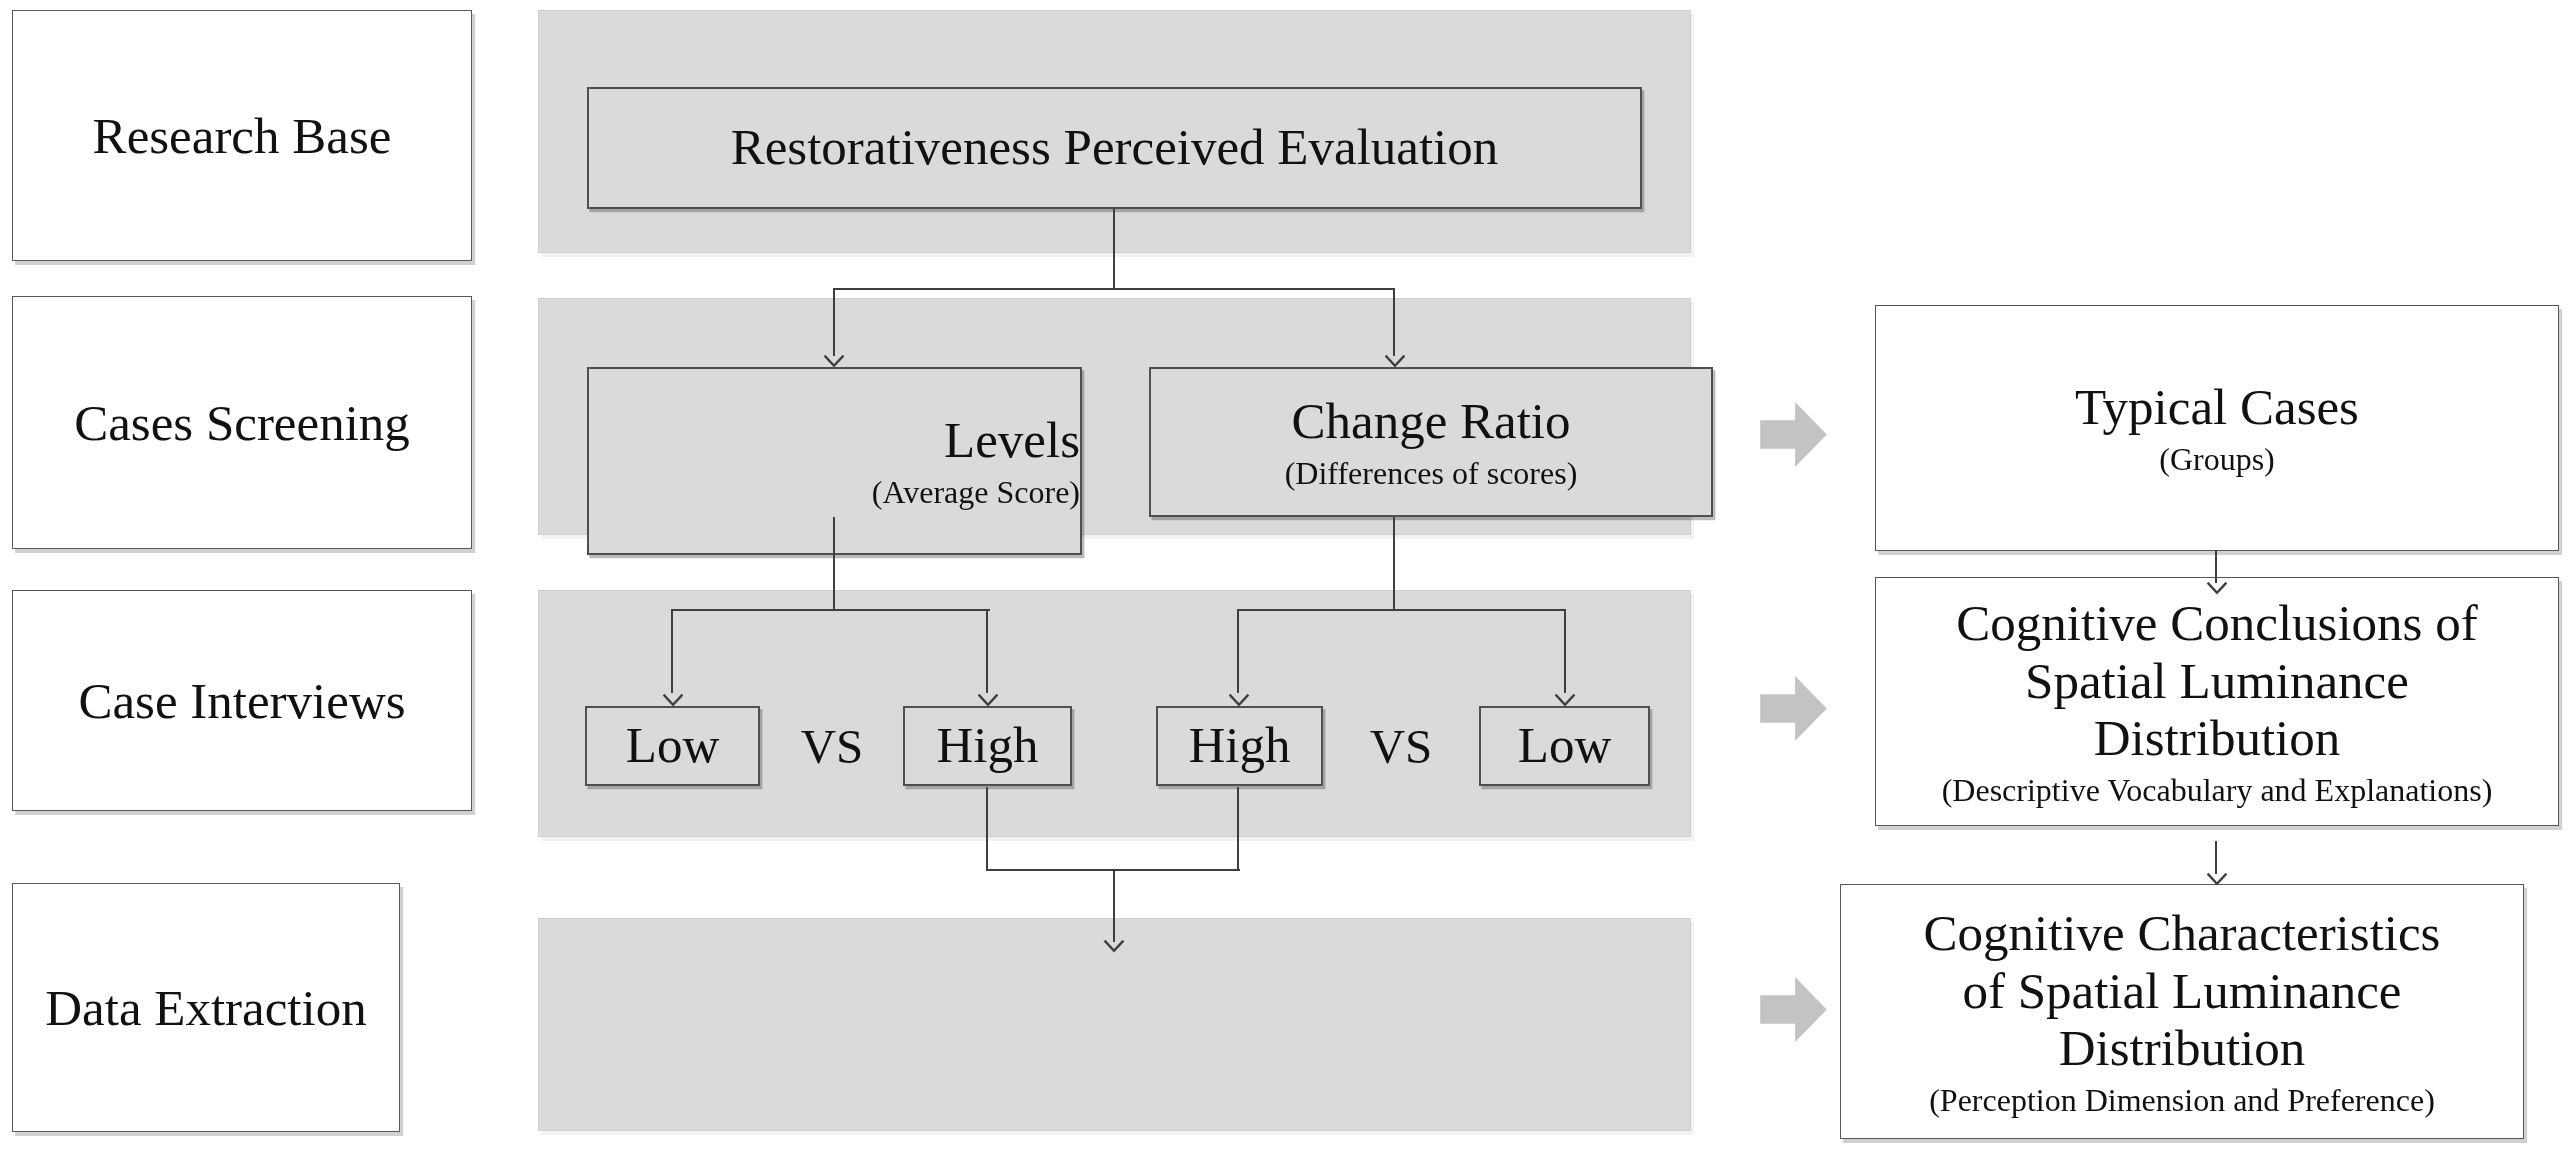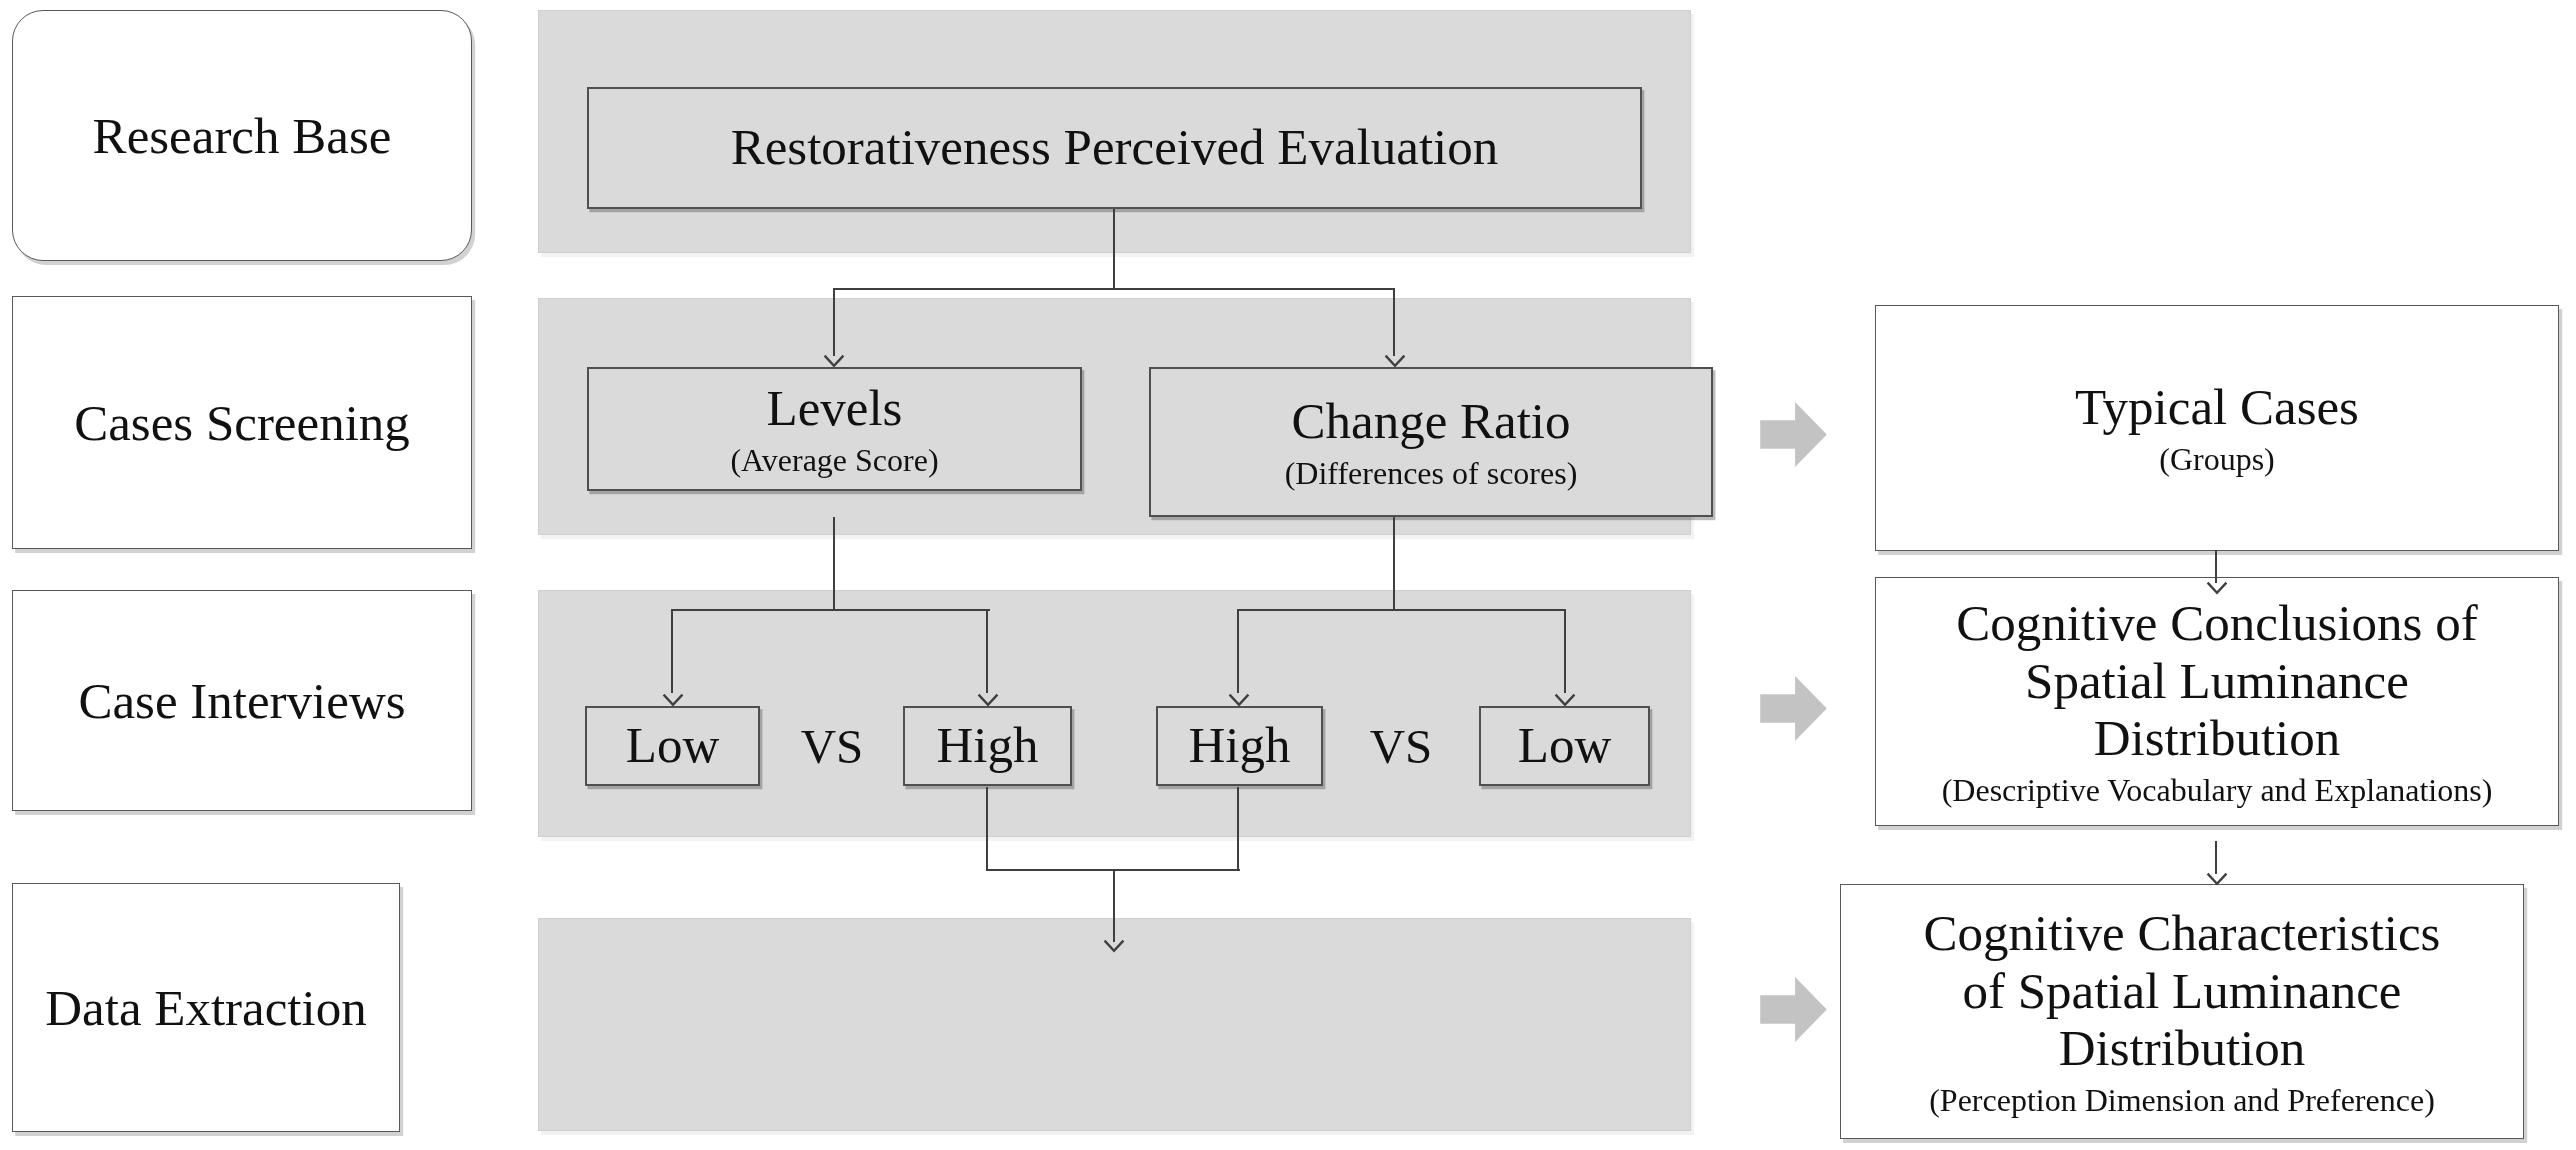--- a/index.html
+++ b/index.html
@@ -44,21 +44,21 @@
   .vline{background:var(--connector);width:2.4px;}
   .hline{background:var(--connector);height:2.4px;}
   .arrowhead{width:22px;height:13.5px;transform:translateX(-50%);}
   .blockarrow{width:67px;height:65px;}
 </style>
 </head>
 <body>
 
 <div class="stage">
 
-  <div class="abs wbox" style="left:12px;top:10.3px;width:460px;height:251px;border-radius:31px;">
+  <div class="abs wbox" style="left:12px;top:10.3px;width:460px;height:251px;">
     <span class="label">Research Base</span>
   </div>
   <div class="abs wbox" style="left:12px;top:296px;width:460px;height:253px;">
     <span class="label">Cases Screening</span>
   </div>
   <div class="abs wbox" style="left:12px;top:590px;width:460px;height:221px;">
     <span class="label">Case Interviews</span>
   </div>
   <div class="abs wbox" style="left:12px;top:883px;width:388px;height:249px;">
     <span class="label">Data Extraction</span>
@@ -66,21 +66,21 @@
 
   <div class="abs panel" style="left:538px;top:10.3px;width:1153px;height:243px;"></div>
   <div class="abs panel" style="left:538px;top:298px;width:1153px;height:237px;"></div>
   <div class="abs panel" style="left:538px;top:590px;width:1153px;height:247px;"></div>
   <div class="abs panel" style="left:538px;top:918px;width:1153px;height:213px;"></div>
 
   <div class="abs gbox" style="left:587px;top:87px;width:1055px;height:122px;">
     <span class="title">Restorativeness Perceived Evaluation</span>
   </div>
 
-  <div class="abs gbox" style="left:587px;top:367px;width:495px;height:124px;">
+  <div class="abs gbox" style="left:587px;top:367px;width:495px;height:188px;align-items:flex-end;">
     <span class="title">Levels</span>
     <span class="subtitle">(Average Score)</span>
   </div>
   <div class="abs gbox" style="left:1149px;top:367px;width:564px;height:150px;">
     <span class="title">Change Ratio</span>
     <span class="subtitle">(Differences of scores)</span>
   </div>
 
   <div class="abs gbox" style="left:585px;top:706px;width:175px;height:80px;">
     <span class="title">Low</span>

